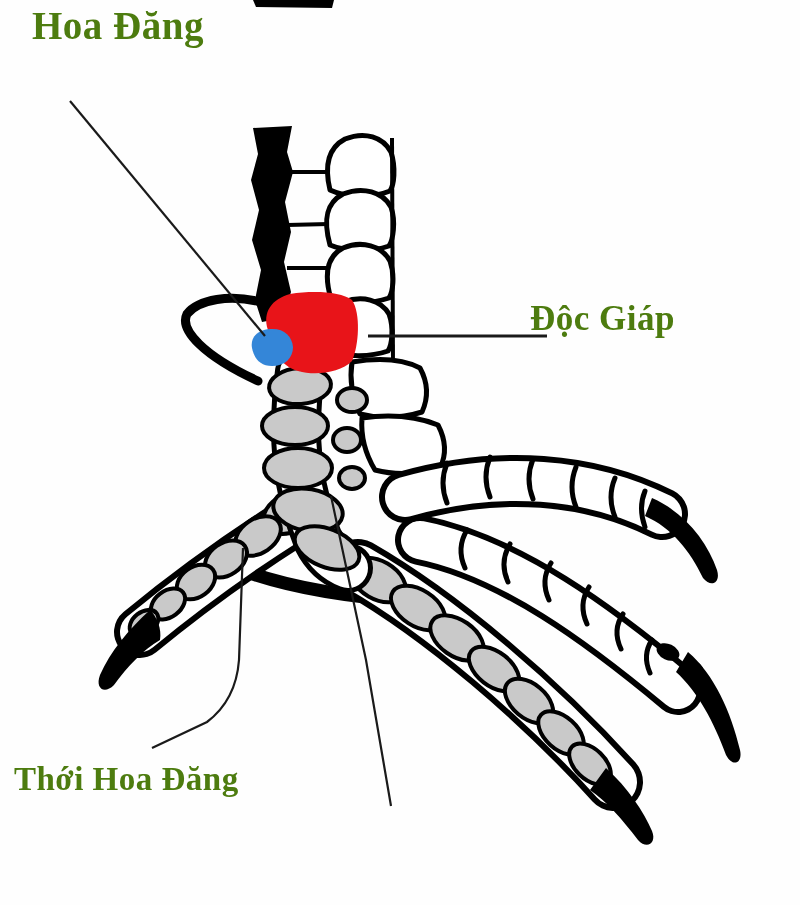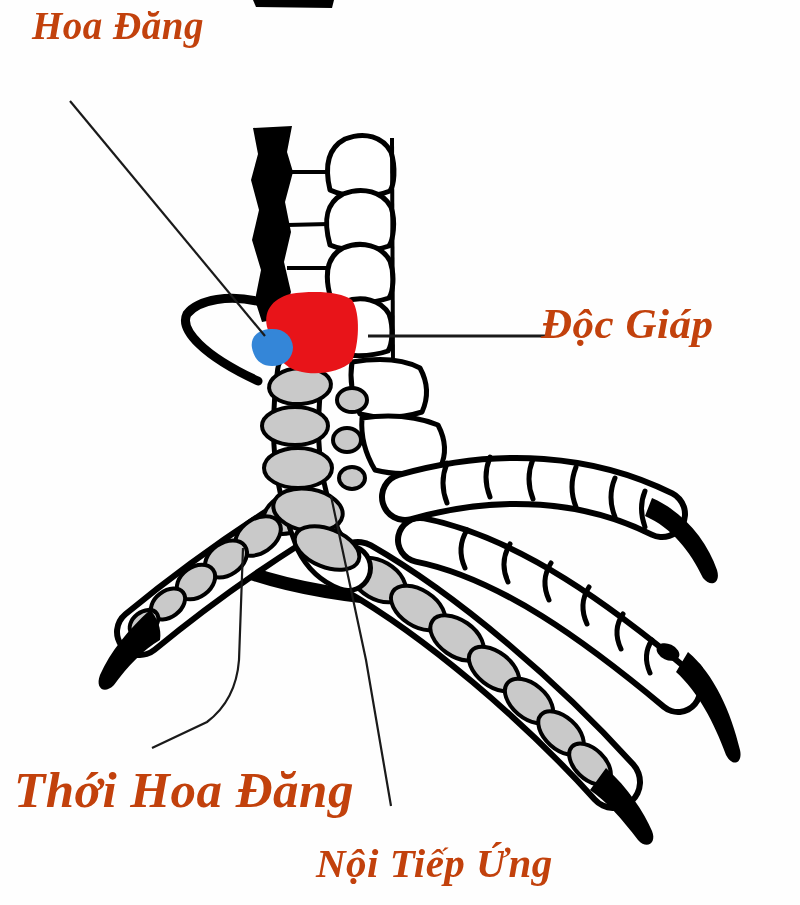--- a/index.html
+++ b/index.html
@@ -2,28 +2,28 @@
 <html><head>
 <meta charset="utf-8">
 <style>
   html,body{margin:0;padding:0;background:#fff;}
   #stage{
     position:relative;width:800px;height:905px;background:#fefefe;overflow:hidden;
     font-family:"Liberation Serif","DejaVu Serif",serif;
   }
   #art{position:absolute;left:0;top:0;}
   .lbl{
-    position:absolute;color:#c2410c;font-weight:700;line-height:1.15;
-    white-space:nowrap;letter-spacing:0.5px;font-style:italic;
+    position:absolute;color:#4d7c0f;font-weight:700;line-height:1.15;
+    white-space:nowrap;letter-spacing:0.5px;
   }
   .lbl-2line{white-space:normal;text-align:center;}
   #lbl-hoa-dang{left:20px;top:4px;width:196px;font-size:39px;}
   #lbl-hoa-dang .l2{word-spacing:8px;}
-  #lbl-doc-giap{left:541px;top:299px;font-size:43px;}
-  #lbl-thoi{left:14px;top:761px;font-size:51px;}
+  #lbl-doc-giap{left:530px;top:299px;font-size:35px;}
+  #lbl-thoi{left:14px;top:761px;font-size:33px;}
   #lbl-noi{left:316px;top:840px;font-size:41px;}
 </style>
 </head>
 <body>
 
 <div id="stage">
 
   <svg id="art" width="800" height="905" viewBox="0 0 800 905">
 
     <path d="M253,0 L334,0 L332,8 L256,7 Z" fill="#000"></path>
@@ -151,14 +151,13 @@
   </svg>
 
   <div class="lbl lbl-2line" id="lbl-hoa-dang">
     <div class="l1">Hoa Đăng</div>
   </div>
 
   <div class="lbl" id="lbl-doc-giap">Độc Giáp</div>
 
   <div class="lbl" id="lbl-thoi">Thới Hoa Đăng</div>
 
-  <div class="lbl" id="lbl-noi">Nội Tiếp Ứng</div>
 </div>
 
 </body></html>

